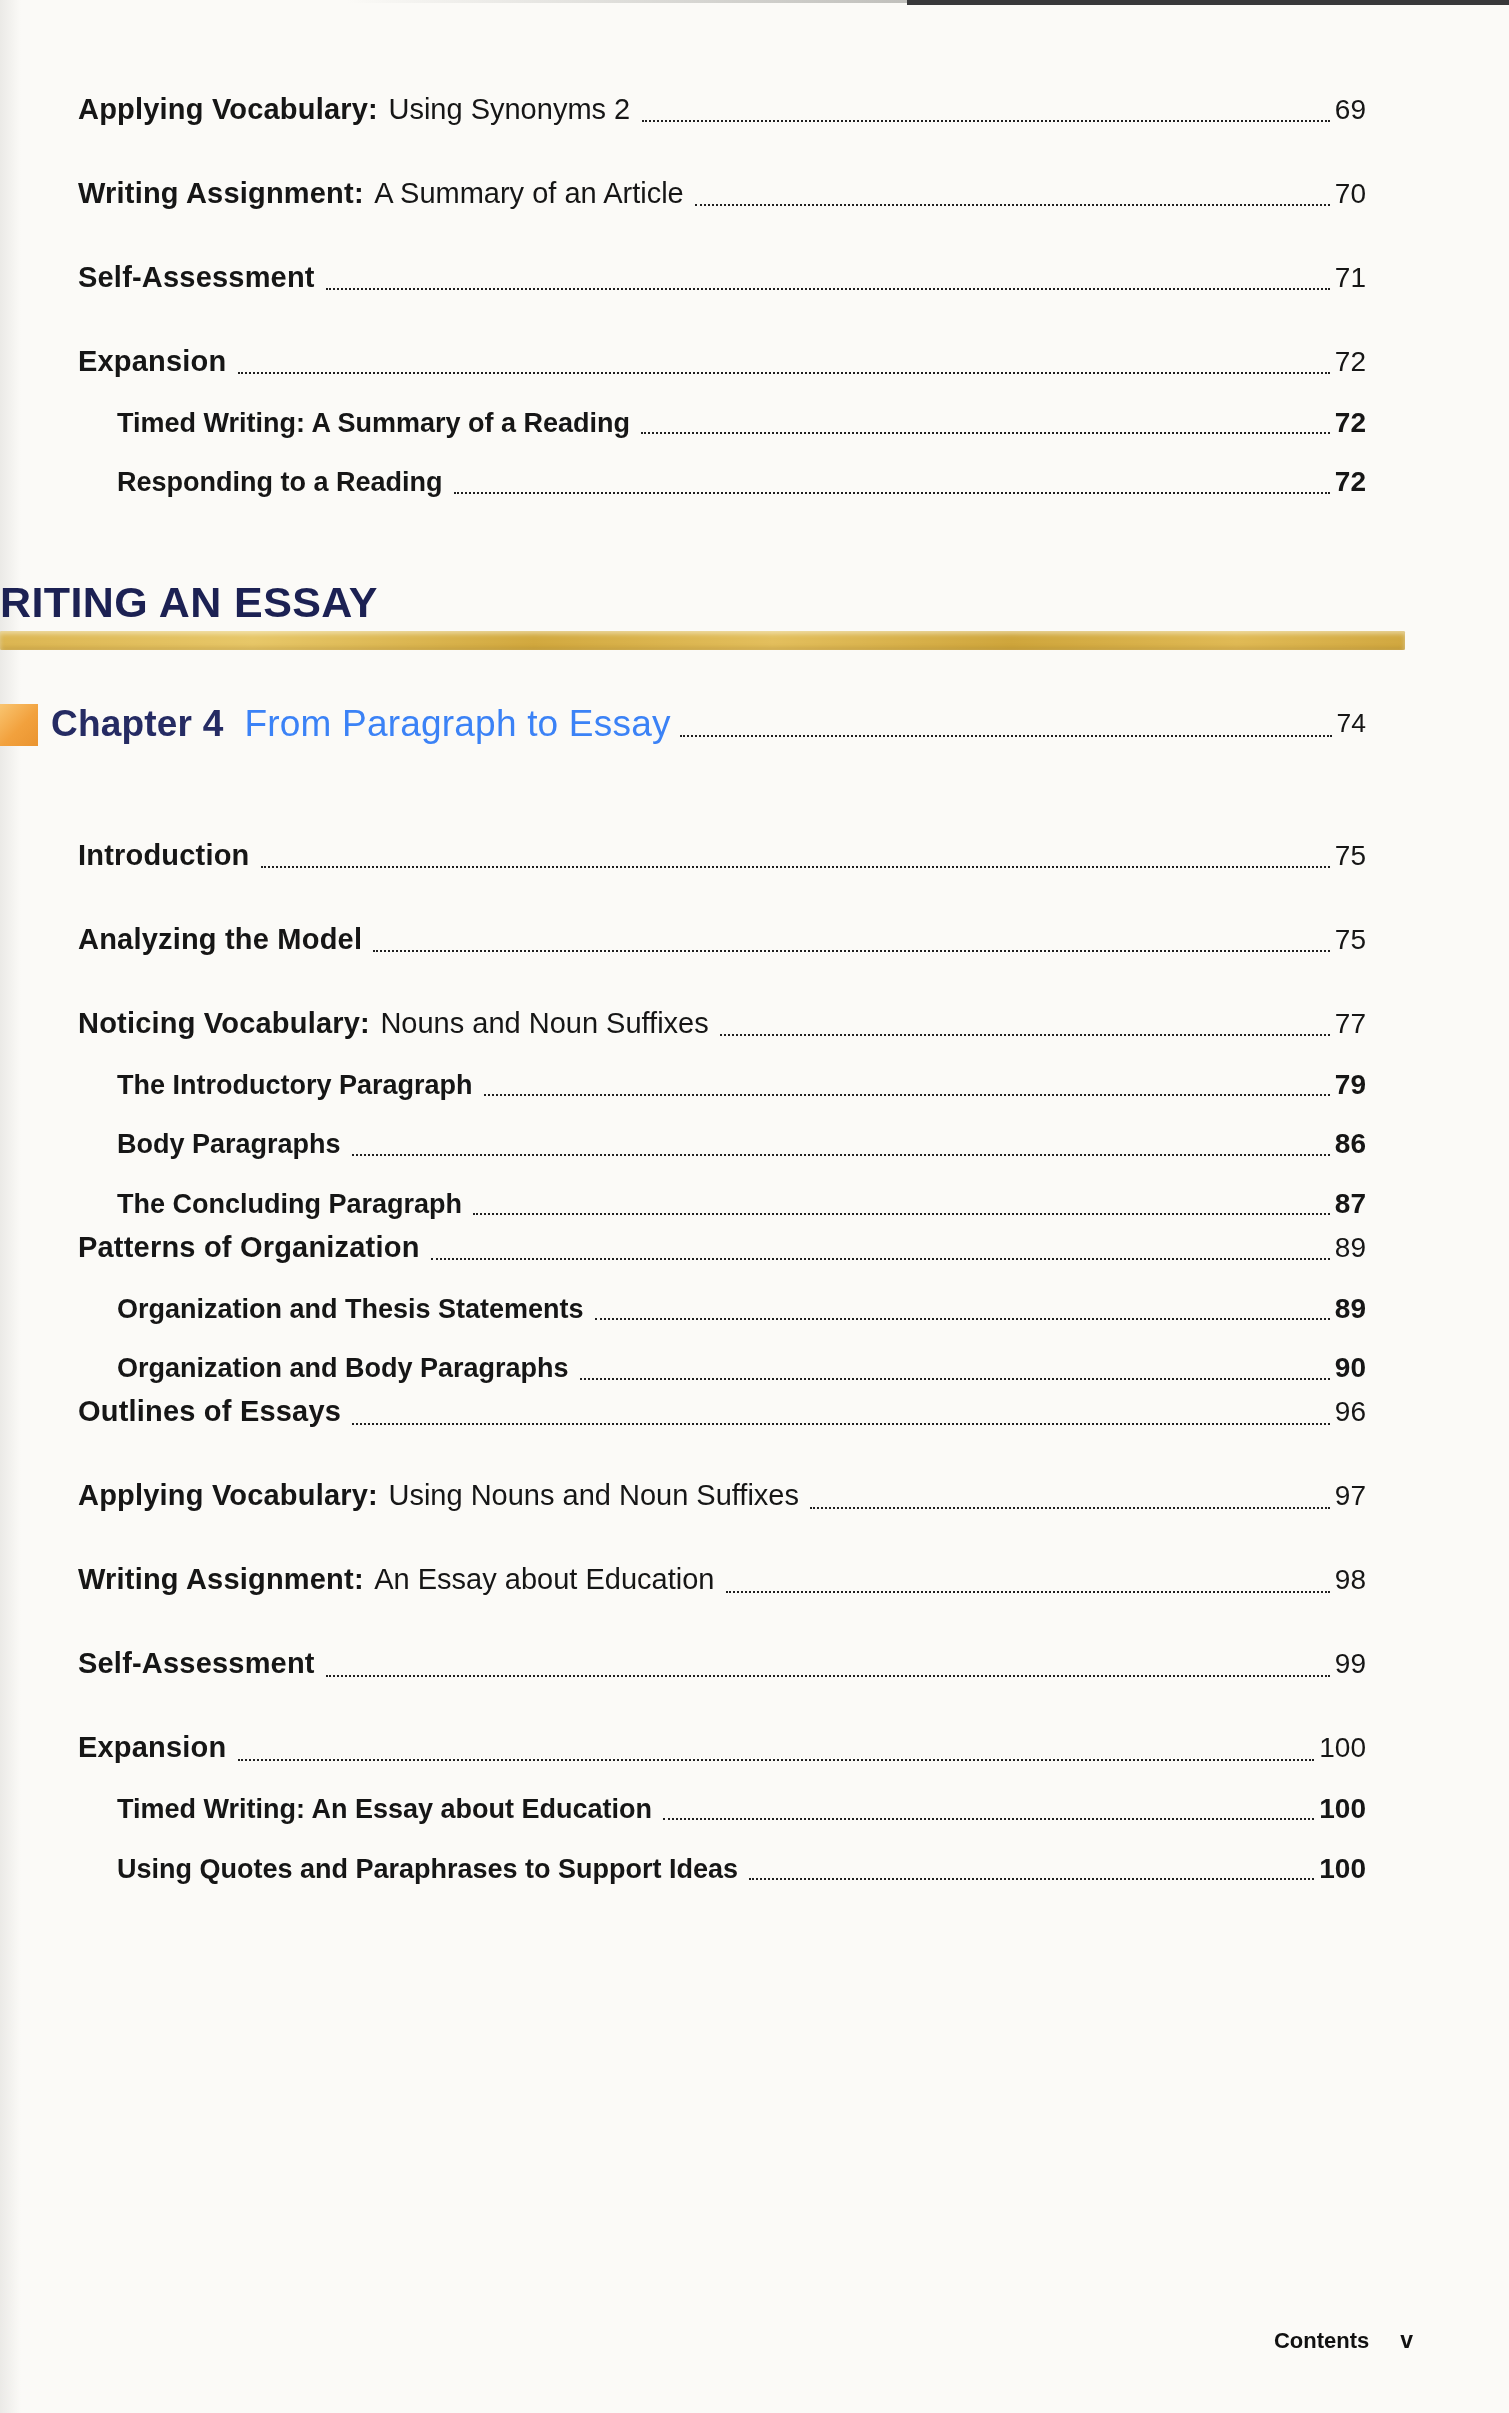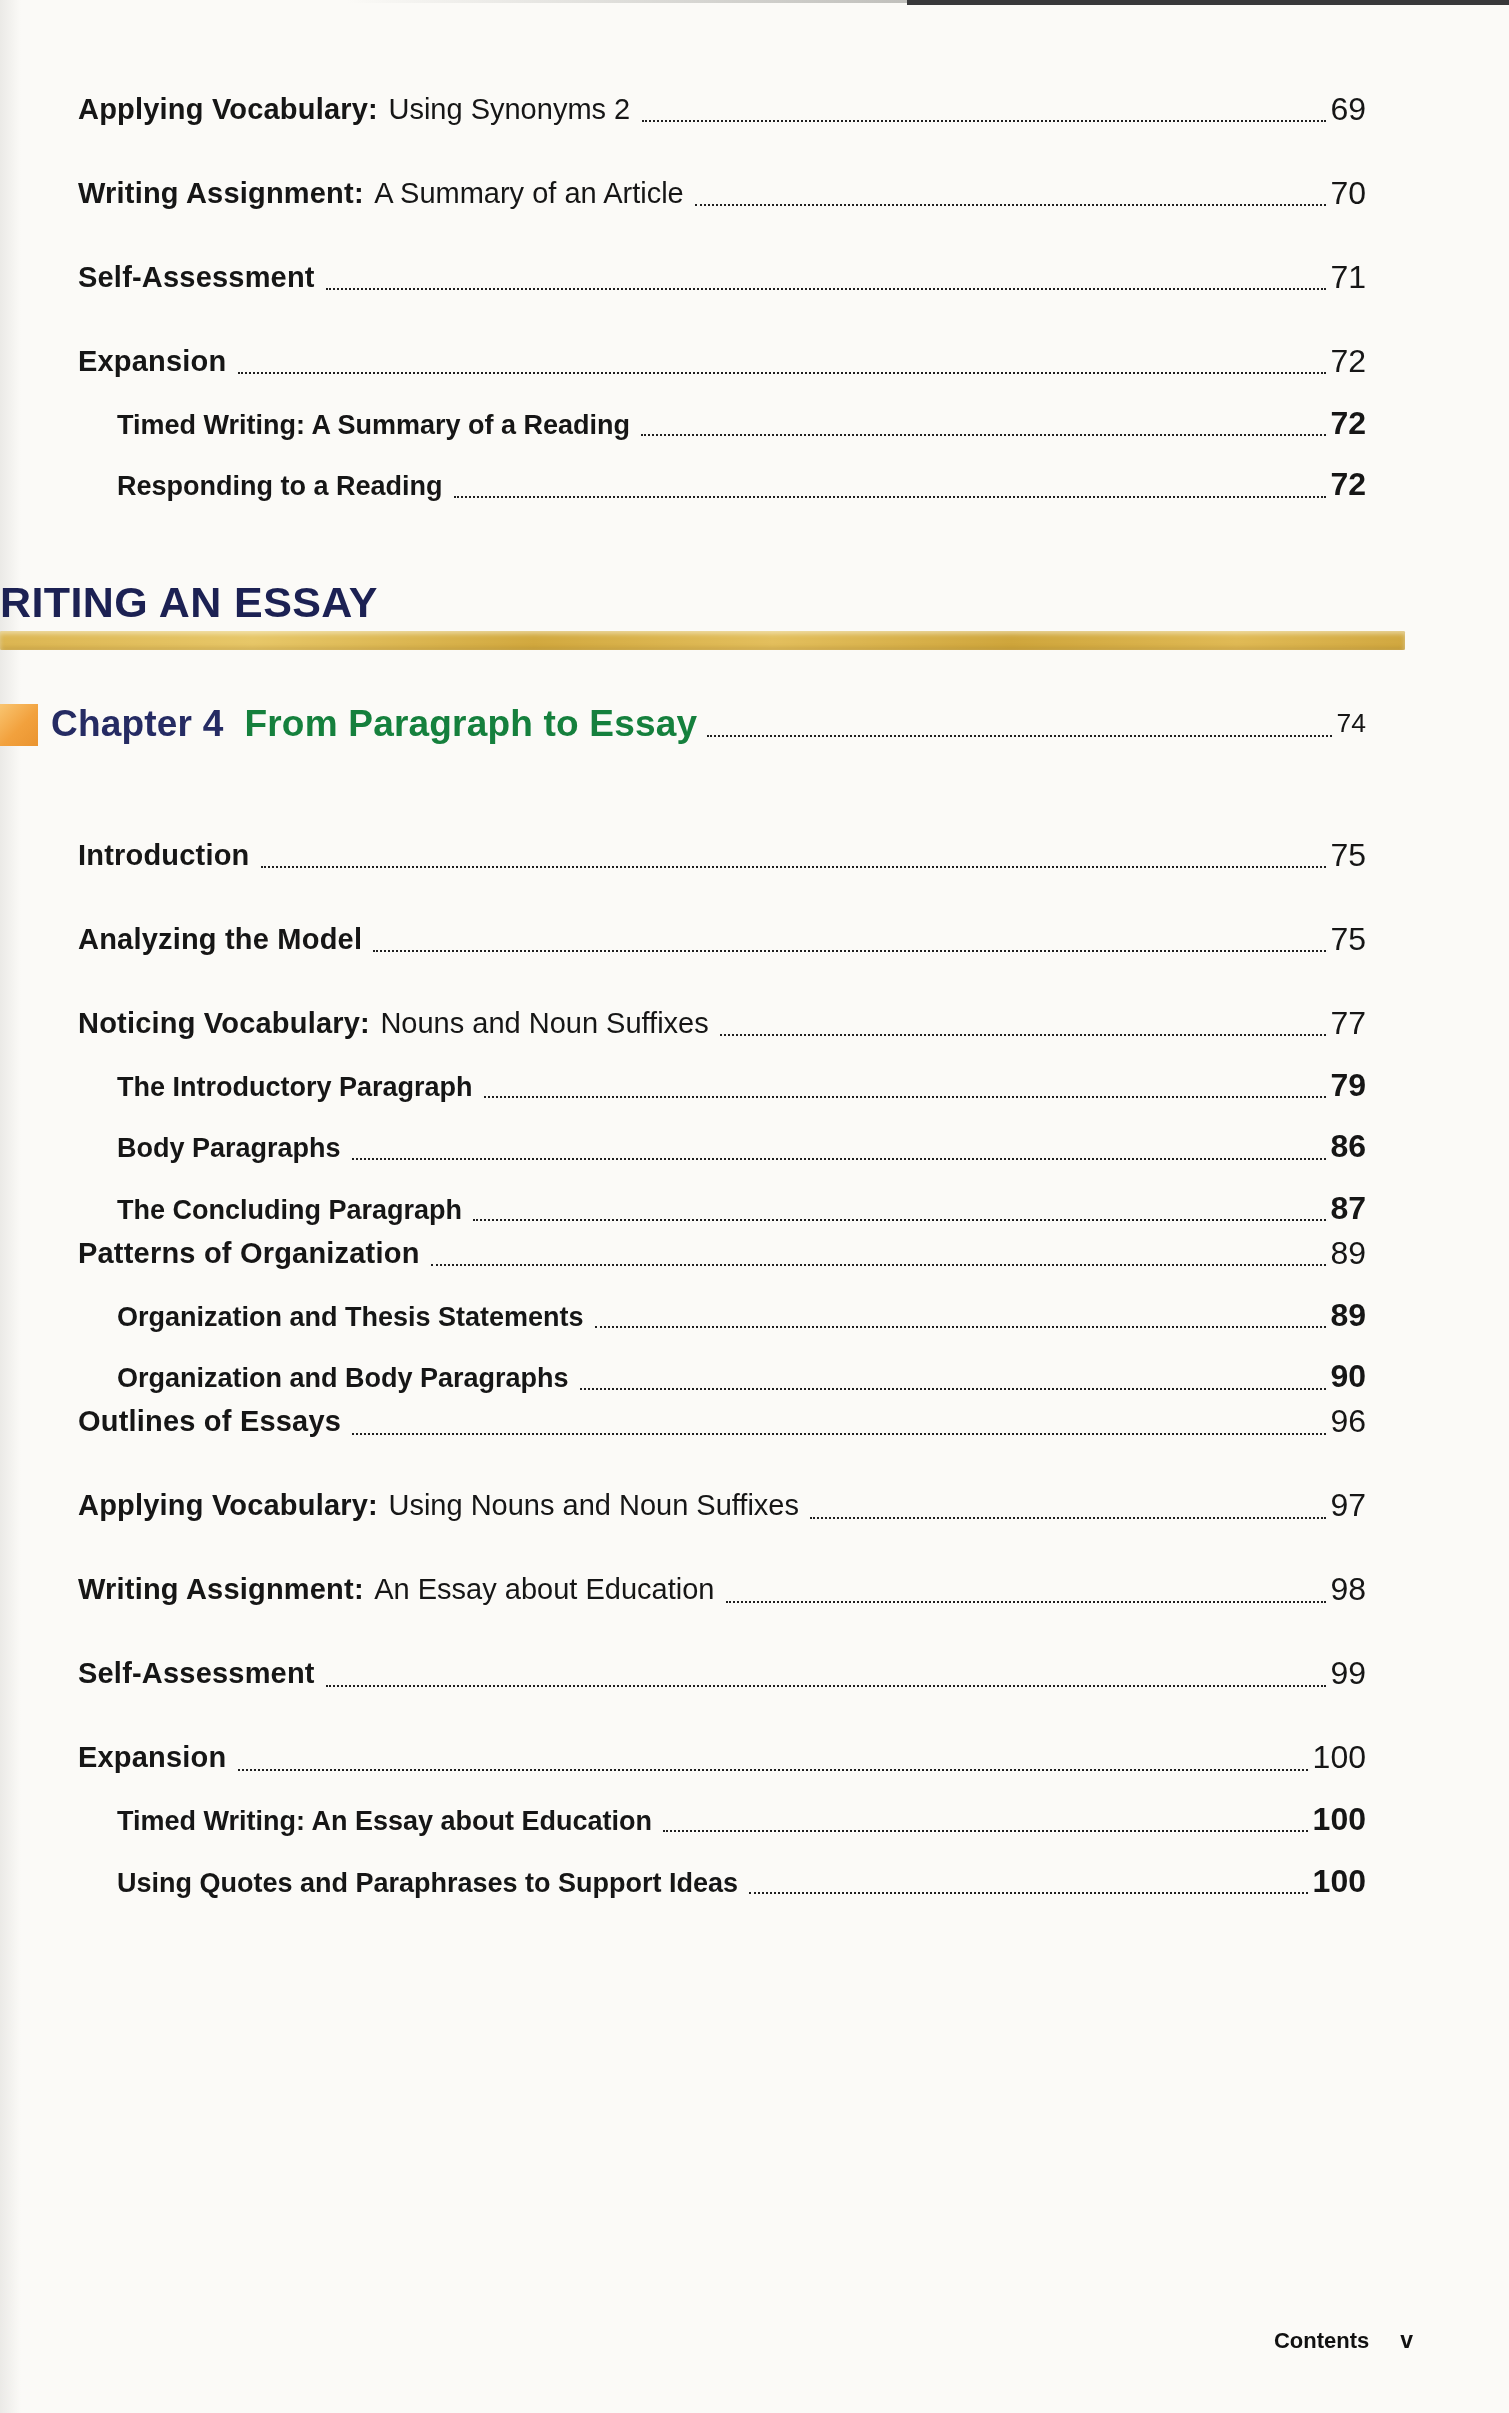--- a/index.html
+++ b/index.html
@@ -31,21 +31,21 @@
   .row.sub{margin-top:17.7px;}
   .lbl{font-weight:bold;letter-spacing:0.2px;}
   .detail{margin-left:10.5px;}
   .sub .detail{margin-left:0;}
   .dots{
     flex:1;min-width:32px;
     border-bottom:2.8px dotted #1f1f1f;
     align-self:flex-end;
     margin:0 4.8px 9.7px 11.3px;
   }
-  .pg{font-size:32px;}
+  .pg{font-size:28px;}
 
   
   .section-header{
     position:absolute;top:578px;left:0;
     font-size:43px;font-weight:bold;color:#1c2153;letter-spacing:0.4px;
     white-space:nowrap;
   }
   .section-bar{
     position:absolute;top:631px;left:0;width:1405px;height:18.5px;
     background:linear-gradient(90deg,#dcb652,#e7c768 18%,#d2a93f 38%,#e3bf5d 55%,#cfa63c 72%,#e0ba55 88%,#d1a840);
@@ -56,21 +56,21 @@
   
   .chapter-row{
     position:absolute;top:698px;left:0;width:1366px;
     display:flex;align-items:center;line-height:51px;
   }
   .chapter-marker{
     width:38px;height:42px;align-self:center;margin-right:13px;margin-top:3.2px;
     background:linear-gradient(135deg,#f9c571,#f2a13d 55%,#ea9430);
   }
   .chapter-label{font-size:37px;font-weight:bold;color:#252b63;letter-spacing:0.2px;}
-  .chapter-title{font-size:37px;font-weight:bold;color:#15803d;margin-left:21px;letter-spacing:0.2px;}
+  .chapter-title{font-size:37px;font-weight:normal;color:#3b82f6;margin-left:21px;letter-spacing:0.2px;}
   .chapter-row .dots{margin:0 4.8px 12px 9.7px;}
   .chapter-row .pg{font-size:26.5px;}
 
   
   .footer{
     position:absolute;top:2327px;left:0;width:1413px;
     text-align:right;font-size:22px;font-weight:bold;color:#111;
   }
   .footer .roman{font-size:23px;margin-left:31px;}
 </style>

